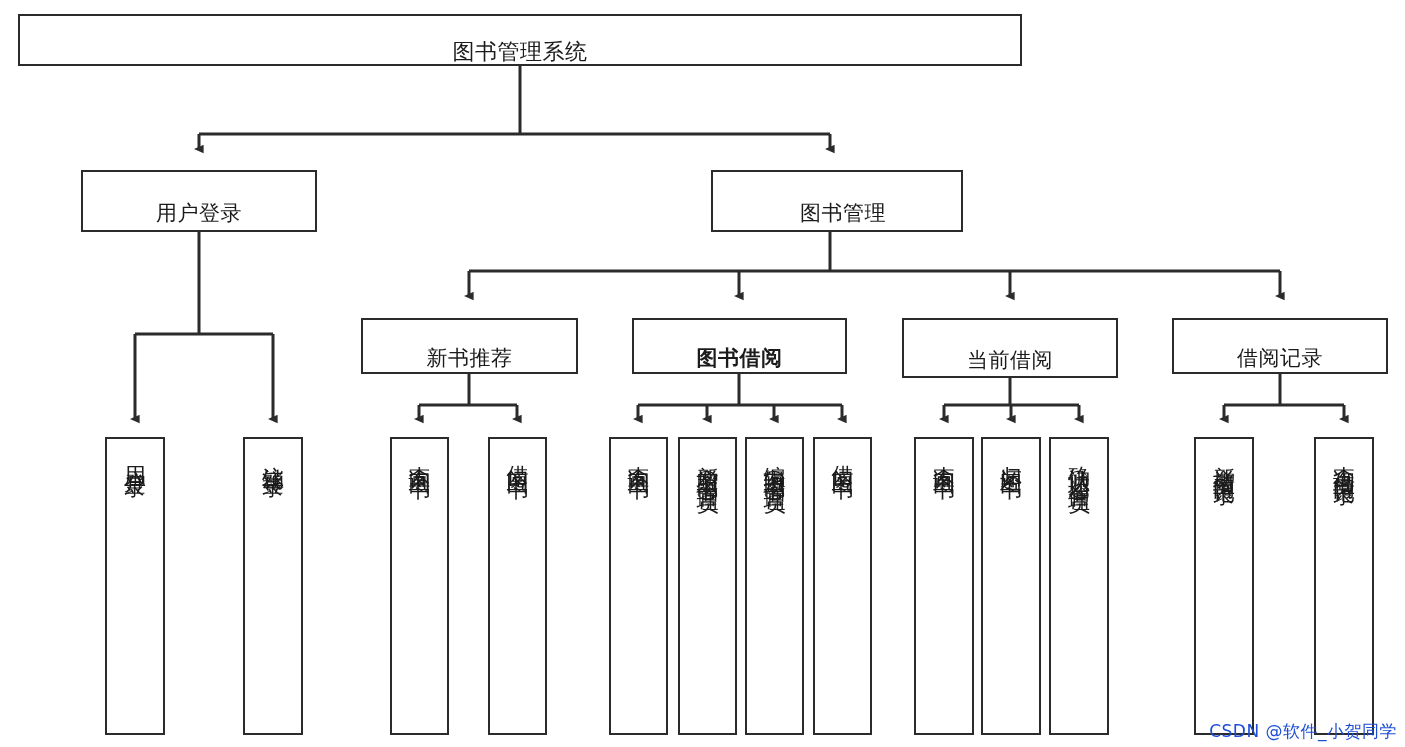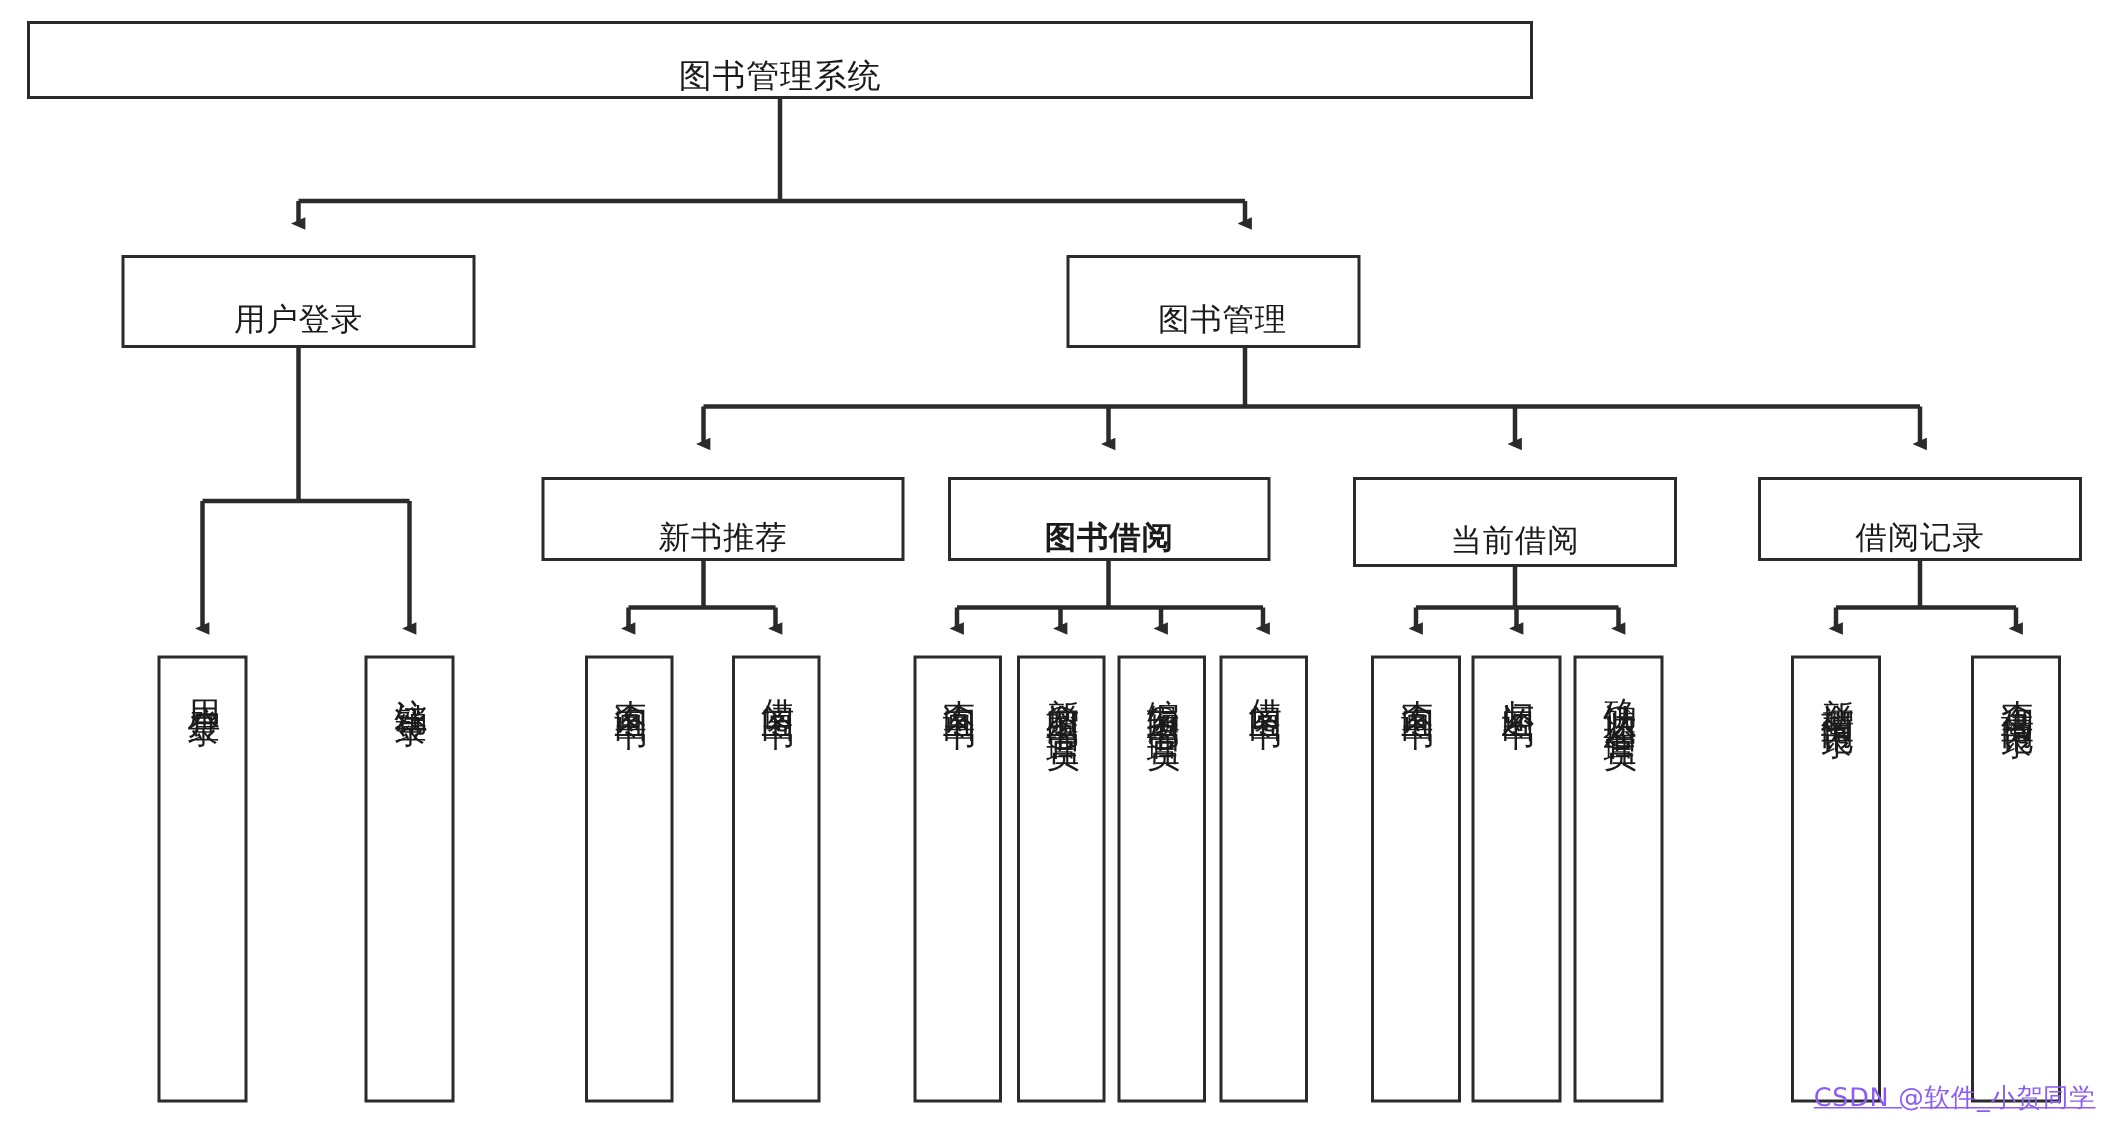--- a/index.html
+++ b/index.html
@@ -57,24 +57,23 @@
     top: 0;
     width: 1405px;
     height: 747px;
     pointer-events: none;
   }
   .watermark {
     position: absolute;
     right: 8px;
     bottom: 4px;
     font-size: 17px;
-    color: #8b5cf6;
+    color: #1d4ed8;
     white-space: nowrap;
     letter-spacing: 0.5px;
-    text-decoration: underline;
   }
 </style>
 </head>
 <body>
 
 <div id="canvas">
 
   <svg id="links" viewBox="0 0 1405 747">
     <defs>
       <marker id="arrow" markerWidth="10" markerHeight="10" refX="4.2" refY="5" orient="auto" markerUnits="userSpaceOnUse">
@@ -125,25 +124,25 @@
     </g>
   </svg>
 
   <div class="node h root" style="left:18px; top:14px; width:1004px; height:52px;">
     <span class="label">图书管理系统</span>
   </div>
 
   <div class="node h" style="left:81px; top:170px; width:236px; height:62px;">
     <span class="label">用户登录</span>
   </div>
-  <div class="node h" style="left:711px; top:170px; width:196px; height:62px;padding-left:12px;">
+  <div class="node h" style="left:711px; top:170px; width:252px; height:62px;padding-left:12px;">
     <span class="label">图书管理</span>
   </div>
 
-  <div class="node h" style="left:361px; top:318px; width:242px; height:56px;">
+  <div class="node h" style="left:361px; top:318px; width:217px; height:56px;">
     <span class="label">新书推荐</span>
   </div>
   <div class="node h" style="left:632px; top:318px; width:215px; height:56px;font-weight:bold;">
     <span class="label">图书借阅</span>
   </div>
   <div class="node h" style="left:902px; top:318px; width:216px; height:60px;">
     <span class="label">当前借阅</span>
   </div>
   <div class="node h" style="left:1172px; top:318px; width:216px; height:56px;">
     <span class="label">借阅记录</span>

